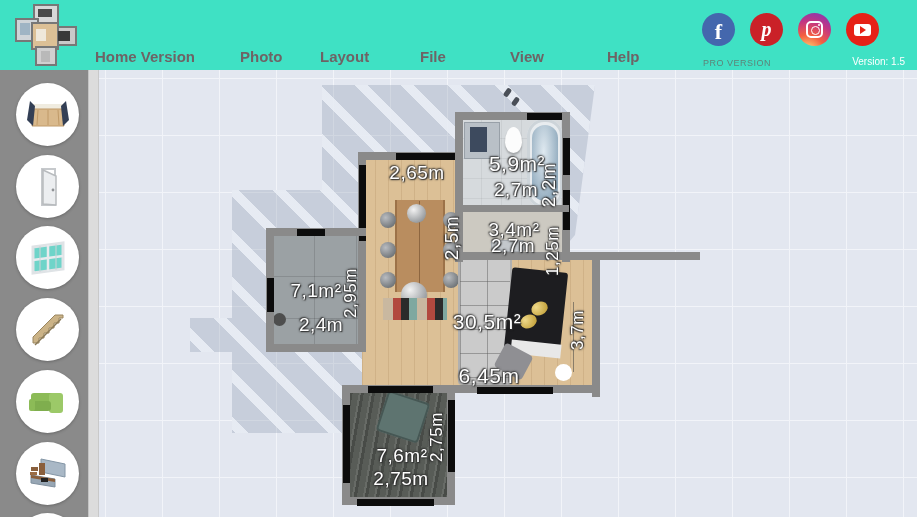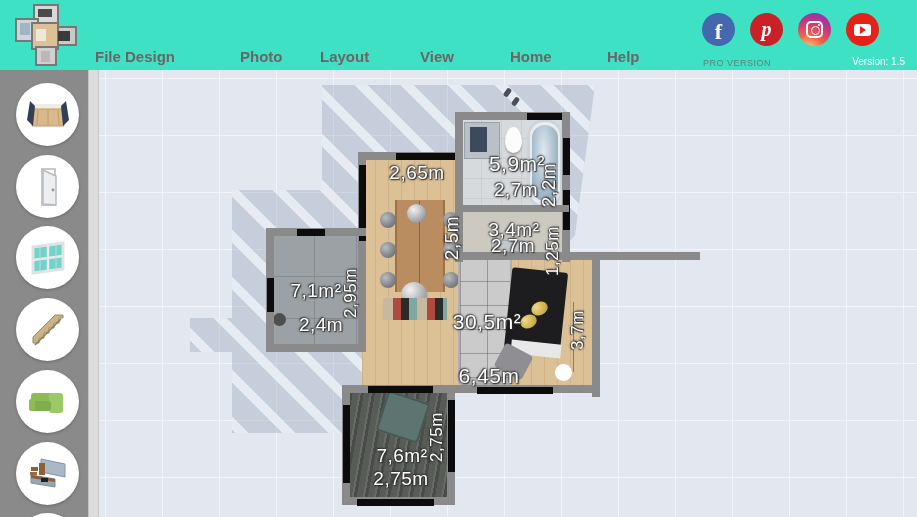--- a/index.html
+++ b/index.html
@@ -78,25 +78,25 @@
       <rect x="2" y="16" width="22" height="22" fill="#cfd4d8" stroke="#777" stroke-width="2"></rect>
       <rect x="40" y="24" width="22" height="18" fill="#c9c9c9" stroke="#777" stroke-width="2"></rect>
       <rect x="18" y="20" width="26" height="26" fill="#dcc096" stroke="#777" stroke-width="2"></rect>
       <rect x="22" y="44" width="20" height="18" fill="#d0d0d0" stroke="#777" stroke-width="2"></rect>
       <rect x="24" y="6" width="14" height="8" fill="#4a4a4a"></rect>
       <rect x="6" y="20" width="10" height="12" fill="#9fb4c4"></rect>
       <rect x="44" y="28" width="12" height="10" fill="#3a3a3a"></rect>
       <rect x="22" y="26" width="10" height="12" fill="#efe8da"></rect>
       <rect x="27" y="48" width="9" height="11" fill="#b9b9b9"></rect>
     </svg>
-    <span class="nav-item" style="left:95px">File Design</span>
+    <span class="nav-item" style="left:95px">Home Version</span>
     <span class="nav-item" style="left:240px">Photo</span>
     <span class="nav-item" style="left:320px">Layout</span>
-    <span class="nav-item" style="left:420px">View</span>
-    <span class="nav-item" style="left:510px">Home</span>
+    <span class="nav-item" style="left:420px">File</span>
+    <span class="nav-item" style="left:510px">View</span>
     <span class="nav-item" style="left:607px">Help</span>
 
     <div class="sicon fb" style="left:702px">
         <span>f</span>
       </div>
     <div class="sicon pin" style="left:750px">
         <span>p</span>
       </div>
     <div class="sicon ig" style="left:798px">
         <div class="ig-cam"></div>

